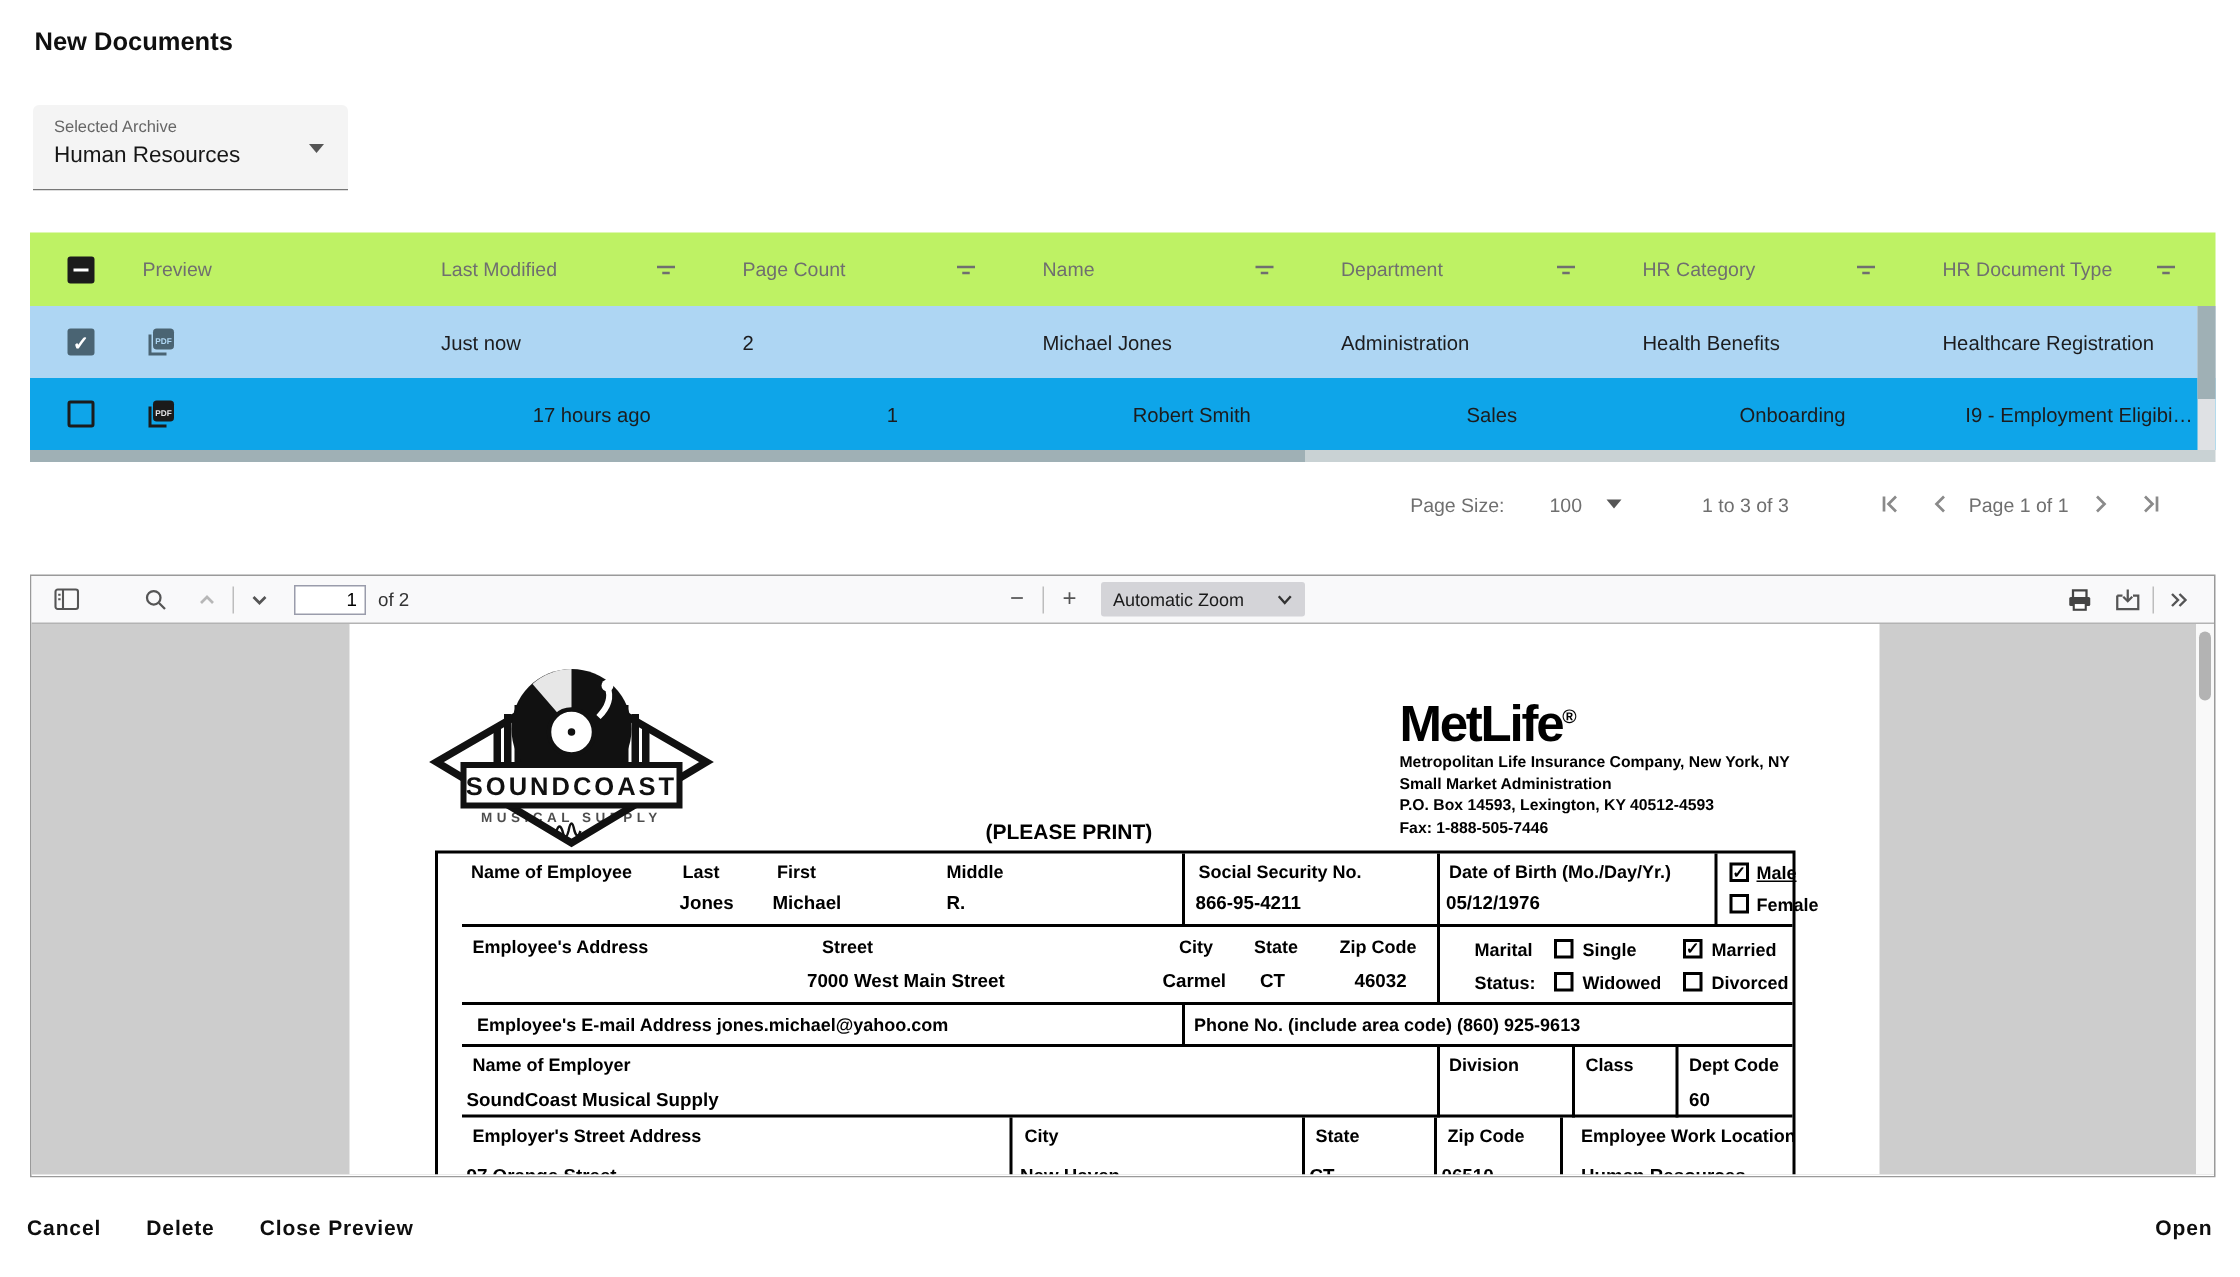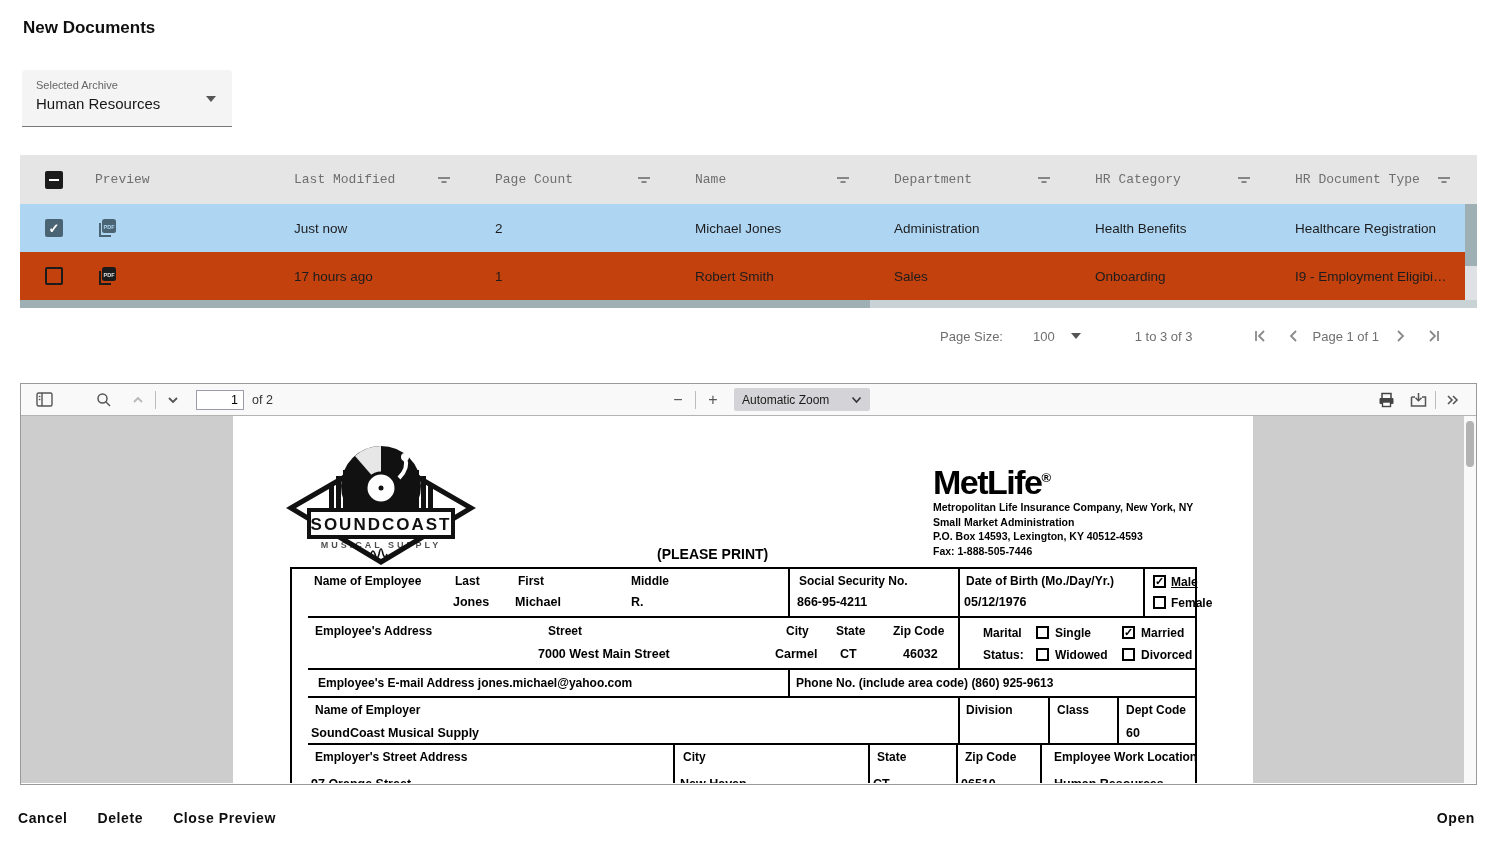--- a/index.html
+++ b/index.html
@@ -16,27 +16,27 @@
   .archive-label{font-size:11px;color:#666;}
   .archive-value{font-size:15px;color:#161616;margin-top:4px;}
   .caret{width:0;height:0;border-left:5px solid transparent;border-right:5px solid transparent;
          border-top:6px solid #555;}
   .archive .caret{position:absolute;right:16px;top:26px;}
 
   
   .table{left:20px;top:155px;width:1457px;position:absolute;}
   .grid-row{display:grid;grid-template-columns:50px 199px 201px 200px 199px 201px 200px 182px;
             padding-left:25px;box-sizing:border-box;align-items:center;}
-  .thead{height:49px;color:#6f6f6f;font-size:13px;background:#e5e5e5;font-family:Liberation Mono, monospace;}
+  .thead{height:49px;color:#6f6f6f;font-size:13px;background:#bef264;}
   .hcell{display:flex;align-items:center;}
   .hcell .flt{margin-left:auto;margin-right:44px;display:flex;}
   .hcell.last .flt{margin-right:26px;}
   .trow{height:48px;font-size:13.5px;color:#1c1c1e;cursor:pointer;}
   .trow.selected{background:#aed6f3;}
-  .trow.alt{background:#c2410c;}
+  .trow.alt{background:#0ea5e9;text-align:center;}
 
   .cb{width:18px;height:18px;border-radius:2px;box-sizing:border-box;cursor:pointer;}
   .cb.indeterminate{background:#1b1b1b;position:relative;}
   .cb.indeterminate::after{content:"";position:absolute;left:4px;top:8px;width:10px;height:2px;background:#fff;}
   .cb.checked{background:#4a6473;color:#fff;display:flex;align-items:center;justify-content:center;
               font-size:13px;font-weight:700;}
   .cb.empty{border:2px solid #1b1b1b;background:transparent;}
 
   .hscroll{height:8px;width:1457px;background:#c9d2d4;}
   .hscroll .thumb{width:850px;height:8px;background:#9fb0b5;}

